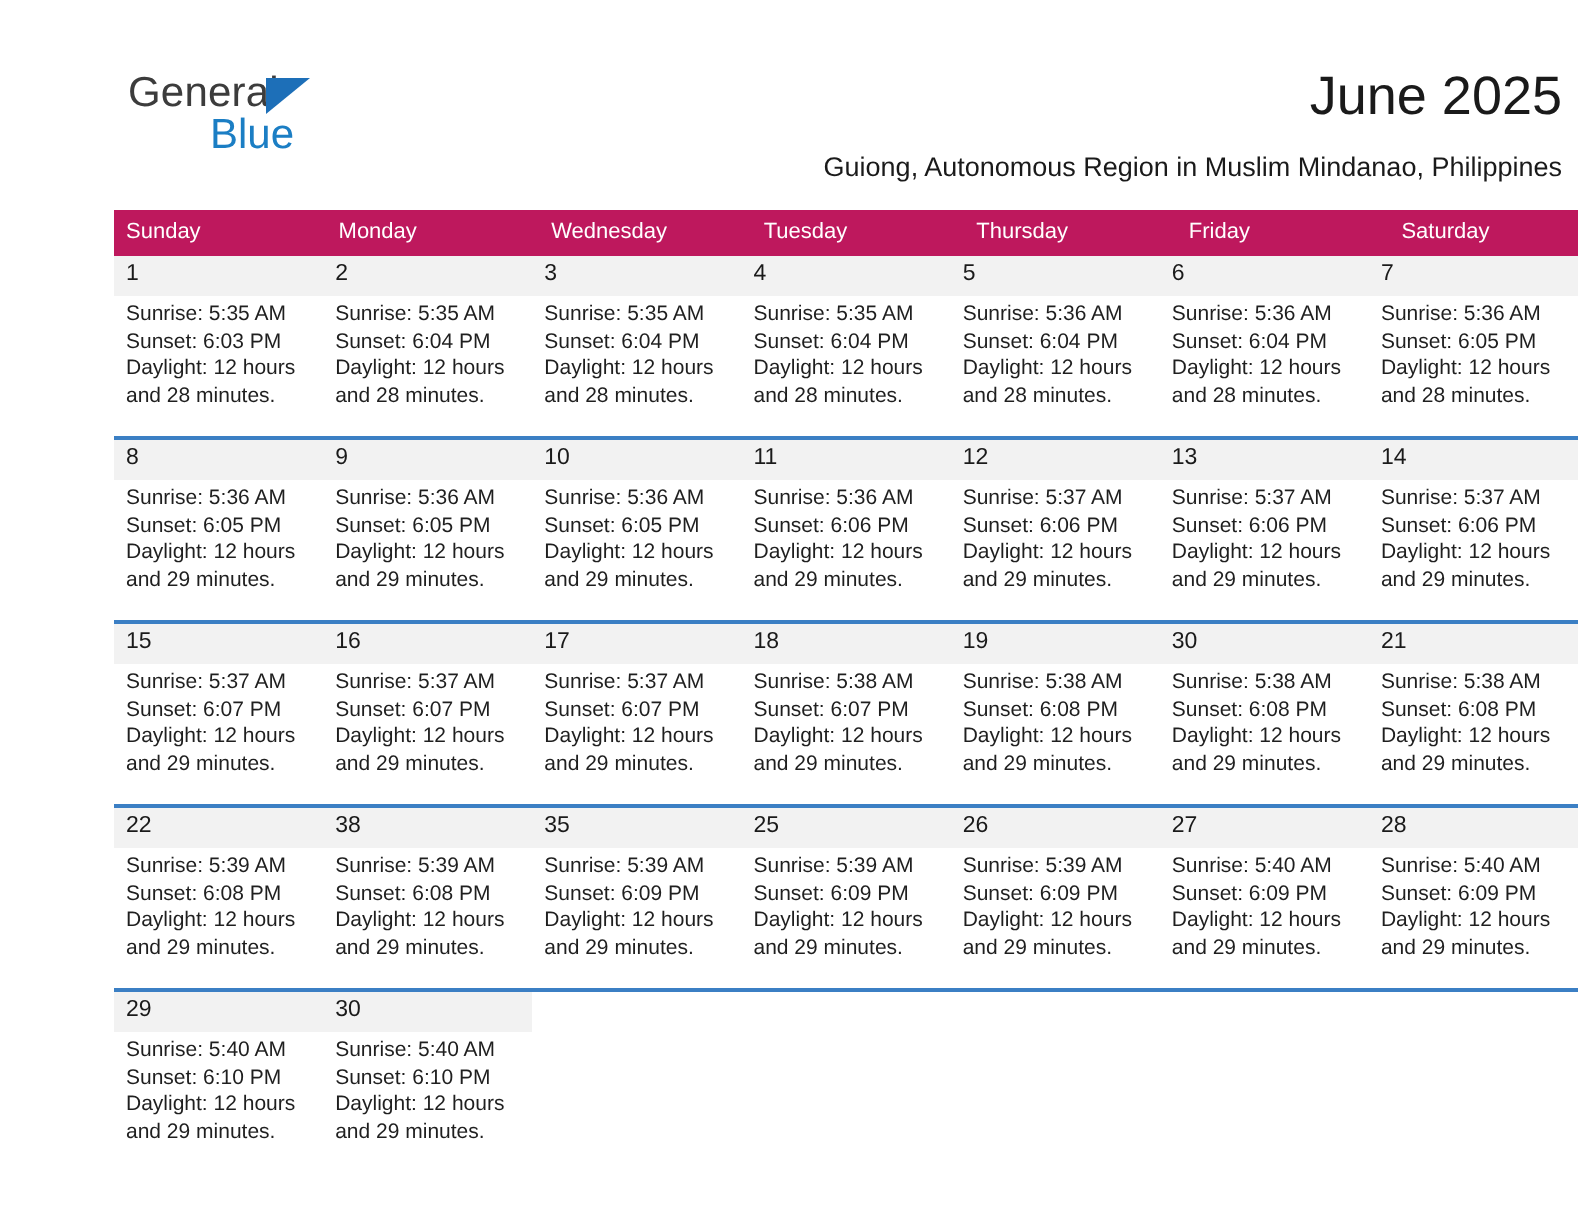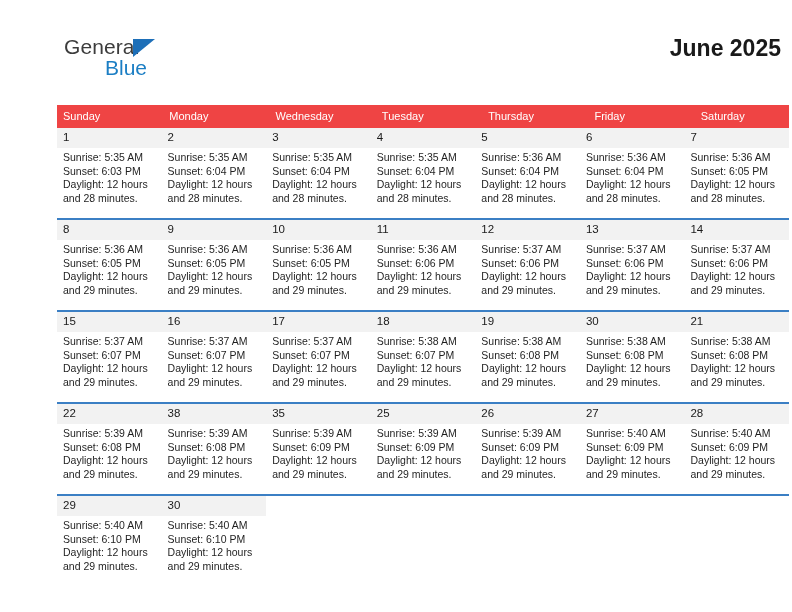--- a/index.html
+++ b/index.html
@@ -63,22 +63,22 @@
     top: 21px;
     font-size: 21px;
     color: #1b7ec4;
     line-height: 22px;
     font-weight: 400;
   }
   .month-title {
     position: absolute;
     right: 38px;
     top: 32px;
-    font-size: 23px;
-    font-weight: 700;
+    font-size: 27px;
+    font-weight: 400;
     color: #1a1a1a;
     line-height: 32px;
     white-space: nowrap;
   }
   .subtitle {
     position: absolute;
     right: 38px;
     top: 76px;
     font-size: 13.5px;
     font-weight: 400;
@@ -90,21 +90,21 @@
   
   .calendar {
     position: absolute;
     left: 30px;
     top: 105px;
     width: 732px;
   }
   .dow-row {
     display: flex;
     width: 732px;
-    background: #ef4444;
+    background: #be185d;
     gap: 12px;
   }
   .dow-cell {
     flex: 1 1 0;
     box-sizing: border-box;
     padding: 4px 0 5px 6px;
     font-size: 11px;
     color: #ffffff;
     line-height: 14px;
     white-space: nowrap;
@@ -153,20 +153,21 @@
 
   <div class="header">
 
     <div class="brand">
       <span class="brand-general">General</span>
       <span class="brand-triangle"></span>
       <span class="brand-blue">Blue</span>
     </div>
 
     <div class="month-title">June 2025</div>
+    <div class="subtitle">Guiong, Autonomous Region in Muslim Mindanao, Philippines</div>
   </div>
 
   <div class="calendar">
 
     <div class="dow-row">
       <div class="dow-cell">Sunday</div>
       <div class="dow-cell">Monday</div>
       <div class="dow-cell">Wednesday</div>
       <div class="dow-cell">Tuesday</div>
       <div class="dow-cell">Thursday</div>

